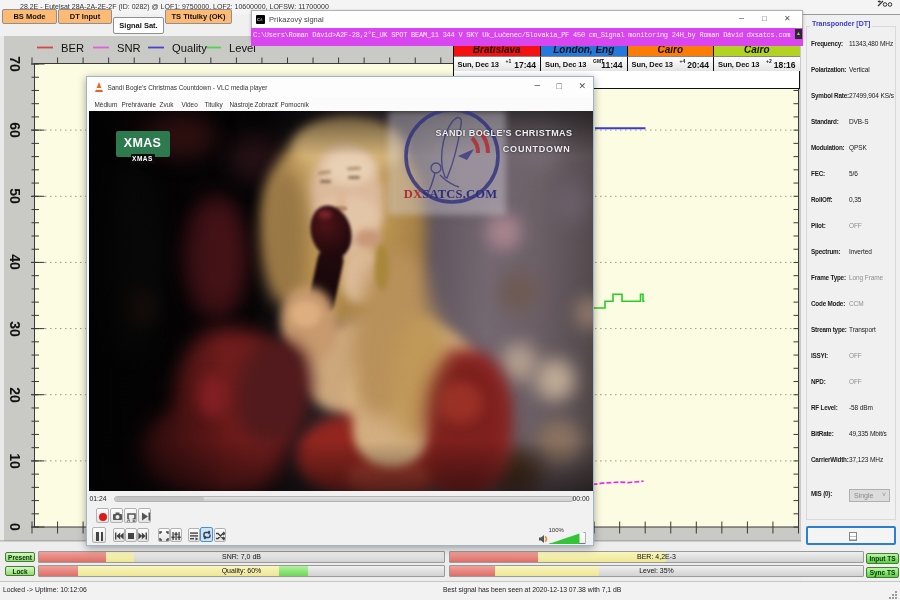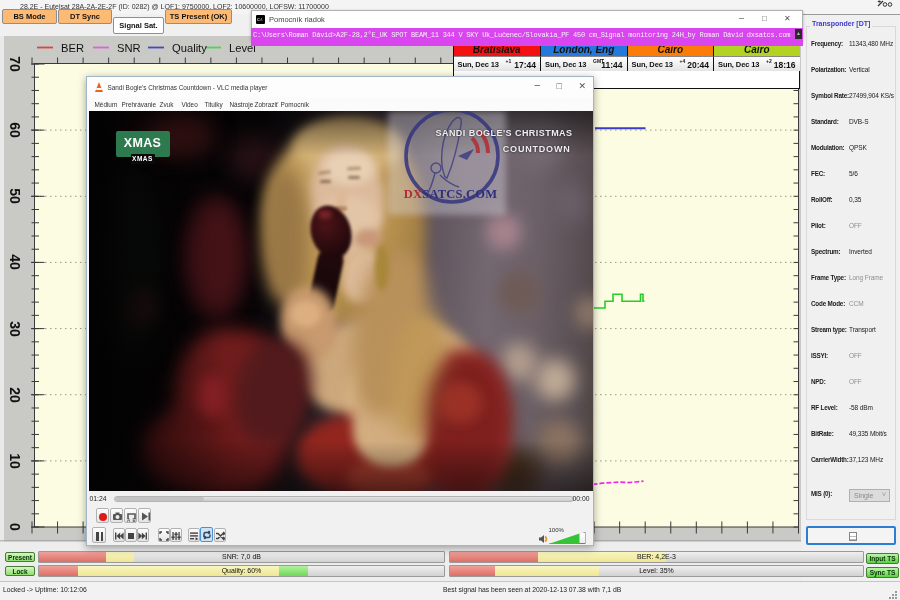--- a/index.html
+++ b/index.html
@@ -23,23 +23,23 @@
   <svg class="ab" style="left:877px;top:0px" width="16" height="7" viewBox="0 0 16 7">
         <path d="M1 6 L6 1" stroke="#333" stroke-width="1.2"></path>
         <path d="M0.5 1.5 Q2.5 -0.5 4 1.5 Q2.5 3.5 0.5 1.5" fill="#333"></path>
         <circle cx="8" cy="4.5" r="1.8" fill="none" stroke="#333" stroke-width="1"></circle>
         <circle cx="13" cy="4.5" r="1.8" fill="none" stroke="#333" stroke-width="1"></circle>
       </svg>
 </div>
 
 <div class="ab" style="left:0;top:14px;width:801px;height:22px;background:#f0f0f0"></div>
 <div class="tab" style="left:2px;width:55px">BS Mode</div>
-<div class="tab" style="left:58px;width:54px">DT Sync</div>
+<div class="tab" style="left:58px;width:54px">DT Input</div>
 <div class="tab" style="left:113px;width:51px;background:#fff;top:17px;height:17px;line-height:15px">Signal Sat.</div>
-<div class="tab" style="left:165px;width:67px">TS Present (OK)</div>
+<div class="tab" style="left:165px;width:67px">TS Titulky (OK)</div>
 
 <svg class="ab" style="left:0;top:36px" width="801" height="511">
   <rect x="0" y="0" width="801" height="511" fill="#c9c9c6"></rect>
   <rect x="0" y="0" width="4" height="511" fill="#e9e9e9"></rect>
   <rect x="34.5" y="27.5" width="764" height="463.5" fill="#fcfce2" stroke="#3a3a3a" stroke-width="1"></rect>
 
   <g>
     <line x1="37" y1="11.5" x2="53" y2="11.5" stroke="#d44a42" stroke-width="1.8"></line>
     <line x1="93" y1="11.5" x2="109" y2="11.5" stroke="#df5fdf" stroke-width="1.8"></line>
     <line x1="148" y1="11.5" x2="164" y2="11.5" stroke="#4646c8" stroke-width="1.8"></line>
@@ -341,21 +341,21 @@
           <div class="ab" style="right:4px;top:3px;font-size:8.5px;font-weight:700;color:#111">18:16</div>
         </div>
       </div>
 </div>
 
 <div class="ab" style="left:251px;top:10px;width:552px;height:30px;box-shadow:0 1px 3px rgba(0,0,0,.25)">
   <div class="ab" style="left:0;top:0;width:552px;height:18px;background:#fff;border:1px solid #b0b0b0;border-bottom:none">
     <div class="ab" style="left:4px;top:4px;width:9px;height:9px;background:#000;border-radius:1px">
           <div class="ab" style="left:1px;top:2px;font-size:4px;color:#ddd;font-weight:700">C:\</div>
         </div>
-    <div class="ab" style="left:17px;top:4px;font-size:7.5px;color:#444">Pomocník riadok</div>
+    <div class="ab" style="left:17px;top:4px;font-size:7.5px;color:#444">Príkazový signal</div>
     <div class="ab" style="left:487px;top:2px;font-size:9px;color:#555">–</div>
     <div class="ab" style="left:510px;top:3px;font-size:8px;color:#555">□</div>
     <div class="ab" style="left:532px;top:3px;font-size:8px;color:#555">✕</div>
   </div>
   <div class="ab" style="left:0;top:18px;width:552px;height:18px;background:#d946ef">
     <div class="ab" style="left:2px;top:2.5px;font-family:'Liberation Mono',monospace;font-size:7px;color:#f2f2f2;white-space:nowrap;letter-spacing:-0.25px">C:\Users\Roman Dávid&gt;A2F-28,2°E_UK SPOT BEAM_11 344 V SKY Uk_Lučenec/Slovakia_PF 450 cm_Signal monitoring 24H_by Roman Dávid dxsatcs.com</div>
     <div class="ab" style="left:544px;top:1px;width:7px;height:10px;background:#2a2a2a">
           <div class="ab" style="left:1px;top:1px;font-size:5px;color:#bbb">▲</div>
         </div>
   </div>

